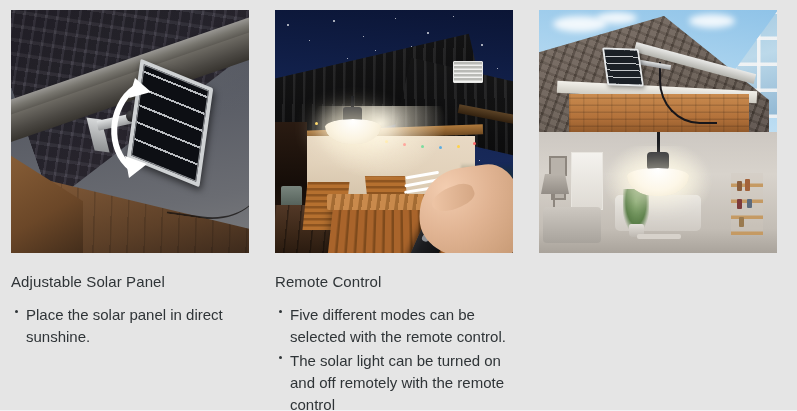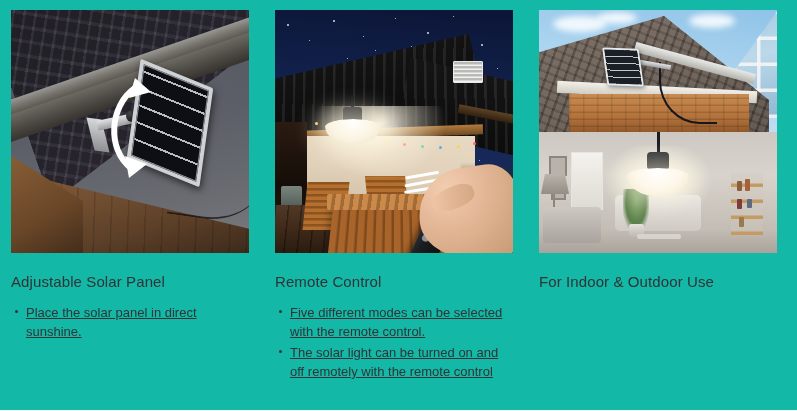--- a/index.html
+++ b/index.html
@@ -7,21 +7,21 @@
     width: 797px;
     height: 411px;
     background: #ffffff;
     font-family: "Liberation Sans", sans-serif;
     overflow: hidden;
   }
   .page {
     position: relative;
     width: 797px;
     height: 411px;
-    background: #14b8a6;
+    background: #e5e5e5;
     border-bottom: 1px solid #f3f3f5;
   }
   .columns {
     display: flex;
     padding: 10px 11px 0 11px;
     gap: 26px;
   }
   .col { width: 238px; flex: 0 0 238px; }
   .media {
     width: 238px;
@@ -40,25 +40,24 @@
     line-height: 1.2;
   }
   ul.bullets {
     list-style: none;
     margin: 0;
     padding: 0;
   }
   ul.bullets li {
     position: relative;
     padding-left: 15px;
-    font-size: 13px;
+    font-size: 15px;
     line-height: 1.46;
     color: #2f3437;
     margin-bottom: 2px;
-    text-decoration: underline;
   }
   ul.bullets li::before {
     content: "";
     position: absolute;
     left: 4px;
     top: 6px;
     width: 3px;
     height: 3px;
     border-radius: 50%;
     background: #2f3437;
@@ -638,17 +637,16 @@
           <div class="img3-sofa-l"></div>
           <div class="img3-sofa"></div>
           <div class="img3-plant"></div>
           <div class="img3-pot"></div>
           <div class="img3-table"></div>
           <div class="img3-lamp-rod"></div>
           <div class="img3-lamp-cap"></div>
           <div class="img3-lamp-shade"></div>
         </div>
       </div>
-      <div class="heading">For Indoor &amp; Outdoor Use</div>
     </div>
 
   </div>
 </div>
 
 </body></html>

